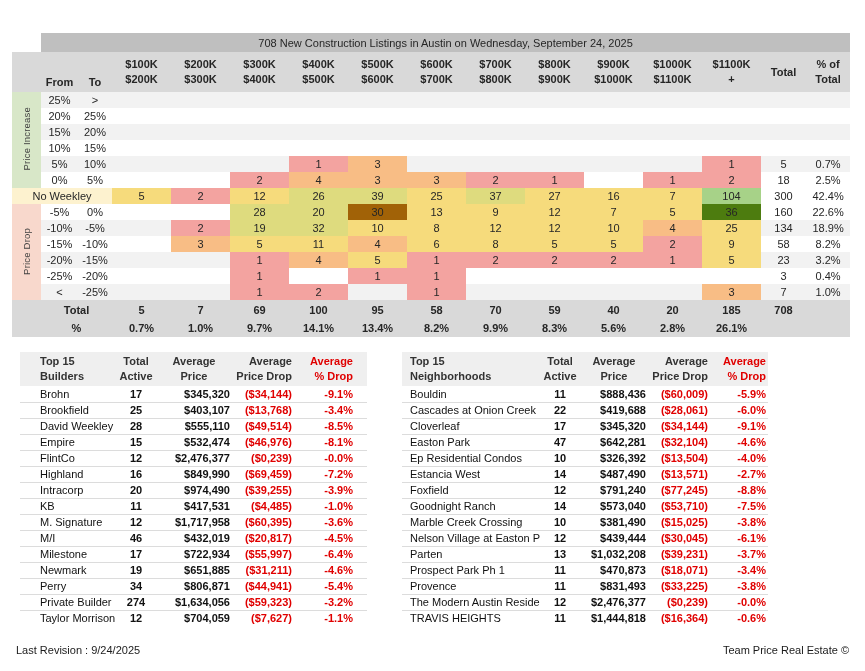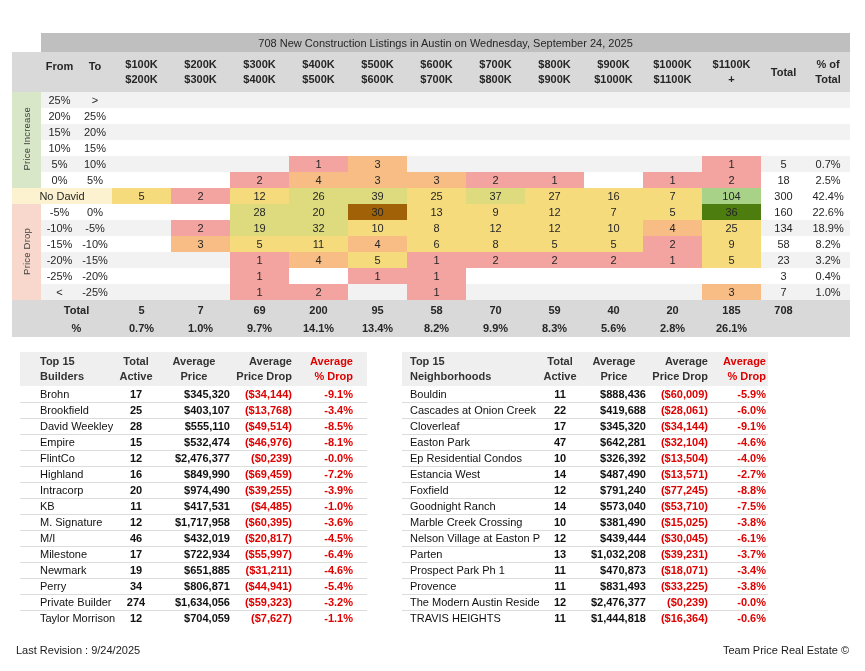--- a/index.html
+++ b/index.html
@@ -7,21 +7,21 @@
     font-family:"Liberation Sans", sans-serif; position:relative; }
 
   
   table.hm { position:absolute; left:12px; top:33px; width:838px;
     border-collapse:collapse; table-layout:fixed; }
   table.hm td { font-size:11px; color:#262626; text-align:center;
     white-space:nowrap; overflow:hidden; padding:0; height:16px; }
   tr.hm-title-row td { height:19px; }
   td.hm-title { background:#BFBFBF; font-weight:normal; font-size:12px; color:#111; }
   tr.hm-head td { background:#D9D9D9; font-weight:bold; height:40px; vertical-align:middle; }
-  tr.hm-head td.h-from, tr.hm-head td.h-to { vertical-align:bottom; padding-bottom:20px; }
+  tr.hm-head td.h-from, tr.hm-head td.h-to { vertical-align:bottom; padding-bottom:4px; }
   tr.hm-head td div { line-height:15px; }
   td.vlabel { vertical-align:middle; }
   td.vlabel span { writing-mode:vertical-rl; transform:rotate(180deg);
     font-size:9.5px; color:#3f3f3f; letter-spacing:.2px; display:inline-block; }
   td.nc-label { text-align:left; padding-left:8px; }
   td.total-cell { text-align:right; padding-right:8px; }
   td.pct-cell { text-align:right; padding-right:3px; }
   tr.sum-row td { background:#D9D9D9; font-weight:bold; }
   tr.sum-row.t td { height:19px; }
   tr.sum-row.p td { height:18px; }
@@ -230,21 +230,21 @@
         <td class="cell" style="background: rgb(248, 189, 133);">3</td>
         <td class="cell" style="background: rgb(243, 163, 160);">2</td>
         <td class="cell" style="background: rgb(243, 163, 160);">1</td>
         <td class="cell"></td>
         <td class="cell" style="background: rgb(243, 163, 160);">1</td>
         <td class="cell" style="background: rgb(243, 163, 160);">2</td>
         <td class="total-cell">18</td>
         <td class="pct-cell">2.5%</td>
       </tr>
       <tr>
-        <td class="nc-label" colspan="3" style="background: rgb(253, 242, 207);">No David</td>
+        <td class="nc-label" colspan="3" style="background: rgb(253, 242, 207);">No Weekley</td>
         <td class="cell" style="background: rgb(246, 219, 124);">5</td>
         <td class="cell" style="background: rgb(243, 163, 160);">2</td>
         <td class="cell" style="background: rgb(246, 219, 124);">12</td>
         <td class="cell" style="background: rgb(222, 219, 126);">26</td>
         <td class="cell" style="background: rgb(222, 219, 126);">39</td>
         <td class="cell" style="background: rgb(246, 219, 124);">25</td>
         <td class="cell" style="background: rgb(222, 219, 126);">37</td>
         <td class="cell" style="background: rgb(246, 219, 124);">27</td>
         <td class="cell" style="background: rgb(246, 219, 124);">16</td>
         <td class="cell" style="background: rgb(246, 219, 124);">7</td>
@@ -354,21 +354,21 @@
         <td class="cell" style="background: rgb(248, 189, 133);">3</td>
         <td class="total-cell" style="background: rgb(242, 242, 242);">7</td>
         <td class="pct-cell" style="background: rgb(242, 242, 242);">1.0%</td>
       </tr>
       <tr class="sum-row t">
         <td></td>
         <td colspan="2">Total</td>
         <td class="cell">5</td>
         <td class="cell">7</td>
         <td class="cell">69</td>
-        <td class="cell">200</td>
+        <td class="cell">100</td>
         <td class="cell">95</td>
         <td class="cell">58</td>
         <td class="cell">70</td>
         <td class="cell">59</td>
         <td class="cell">40</td>
         <td class="cell">20</td>
         <td class="cell">185</td>
         <td class="total-cell">708</td>
         <td class="pct-cell"></td>
       </tr>

